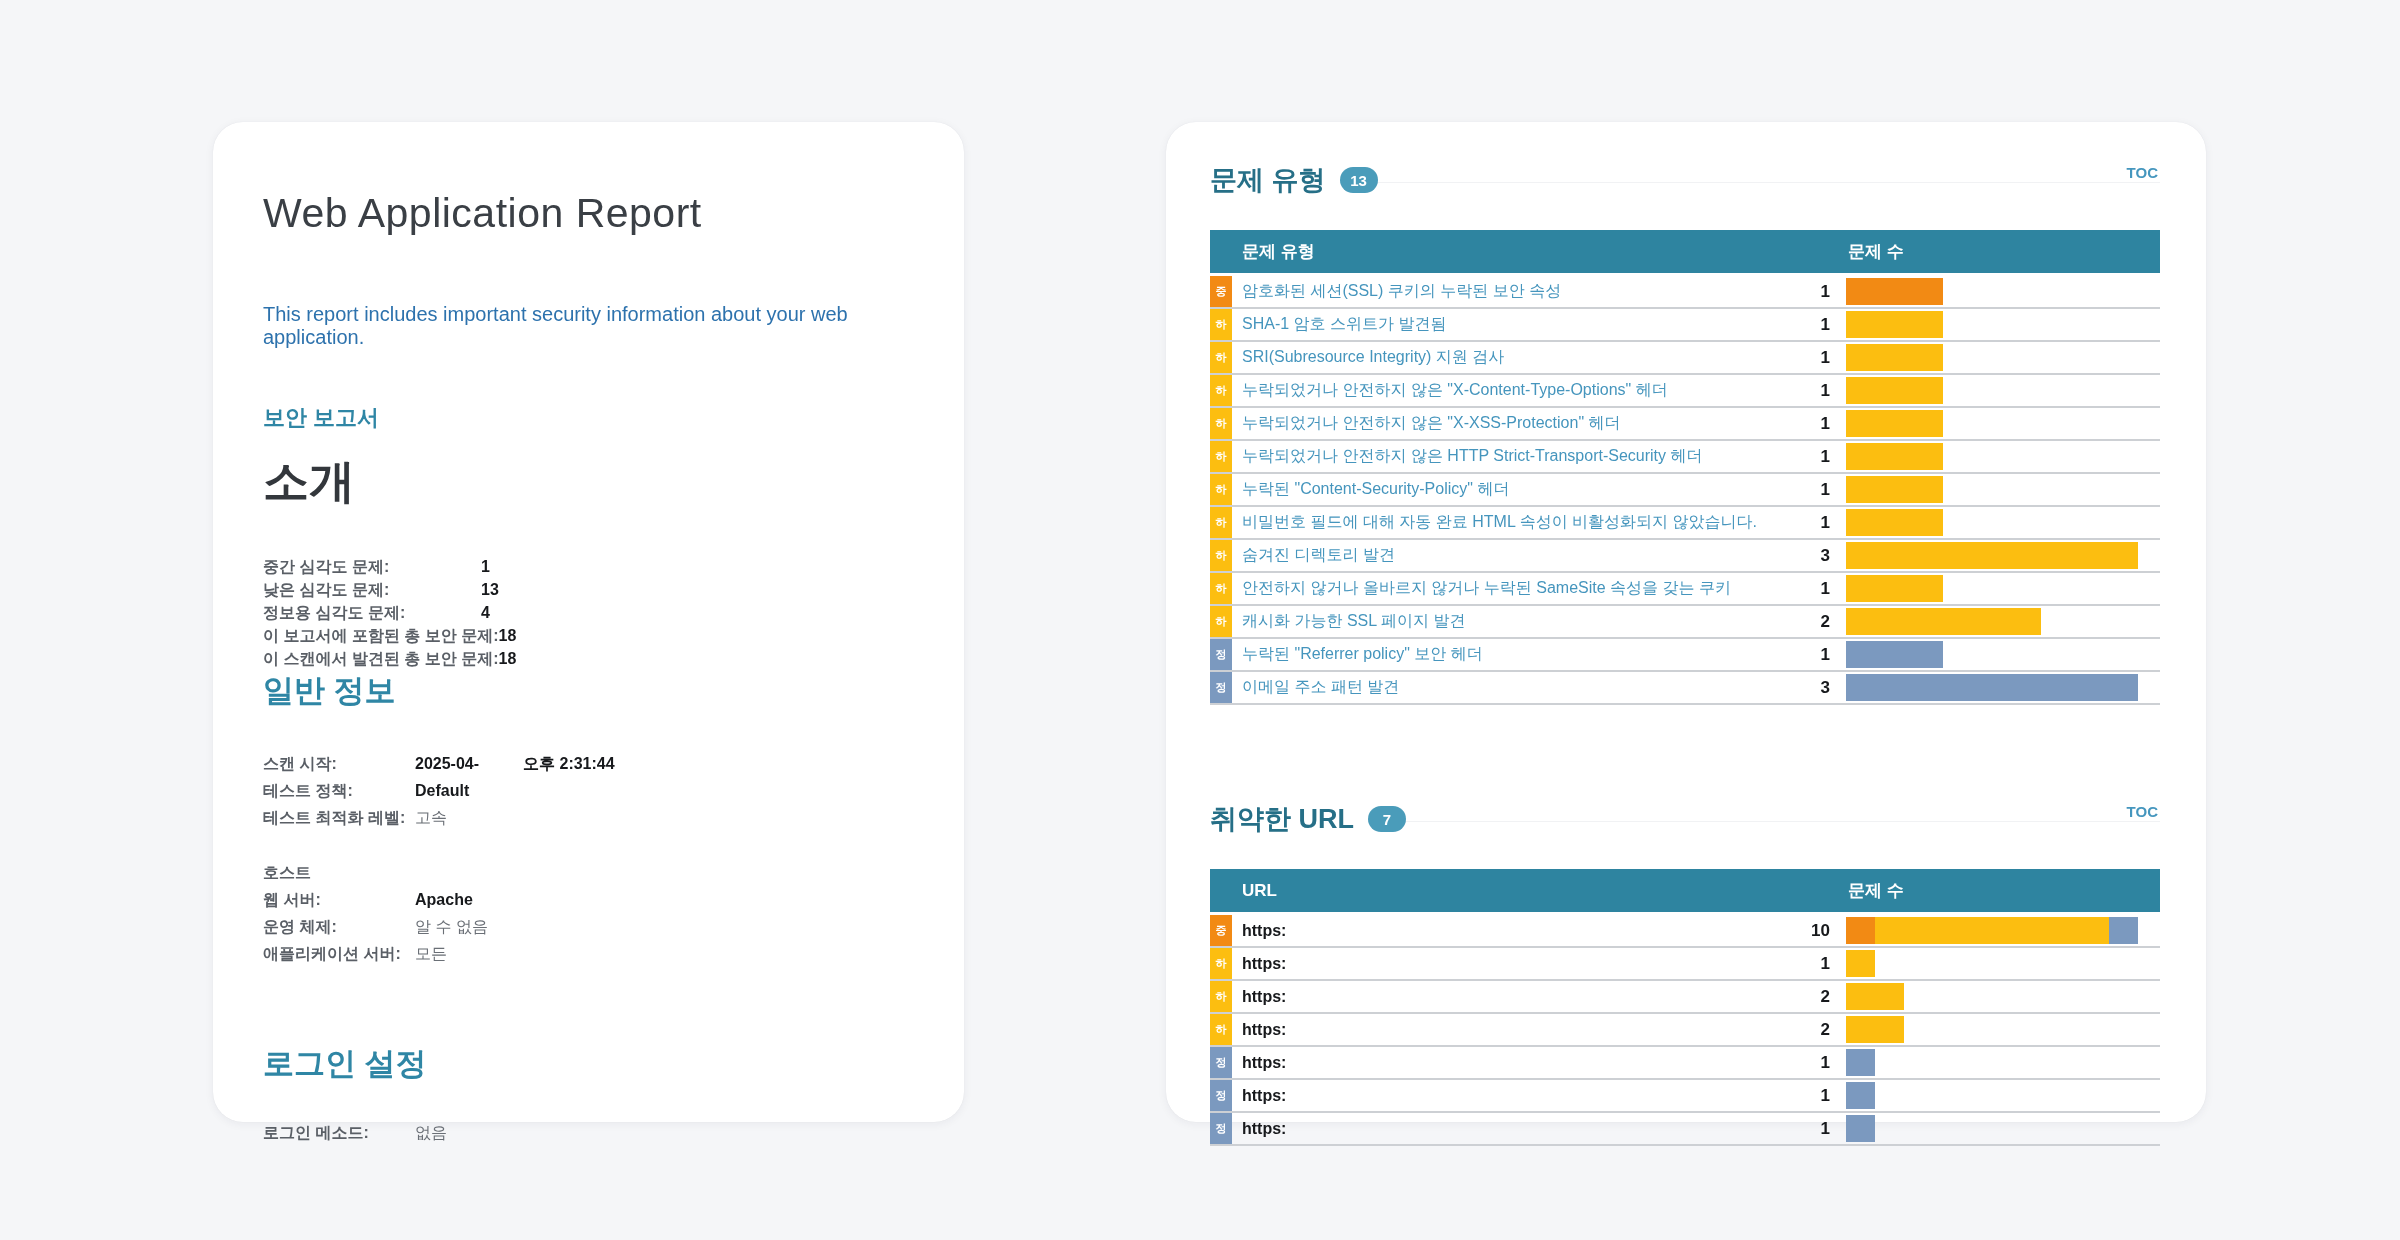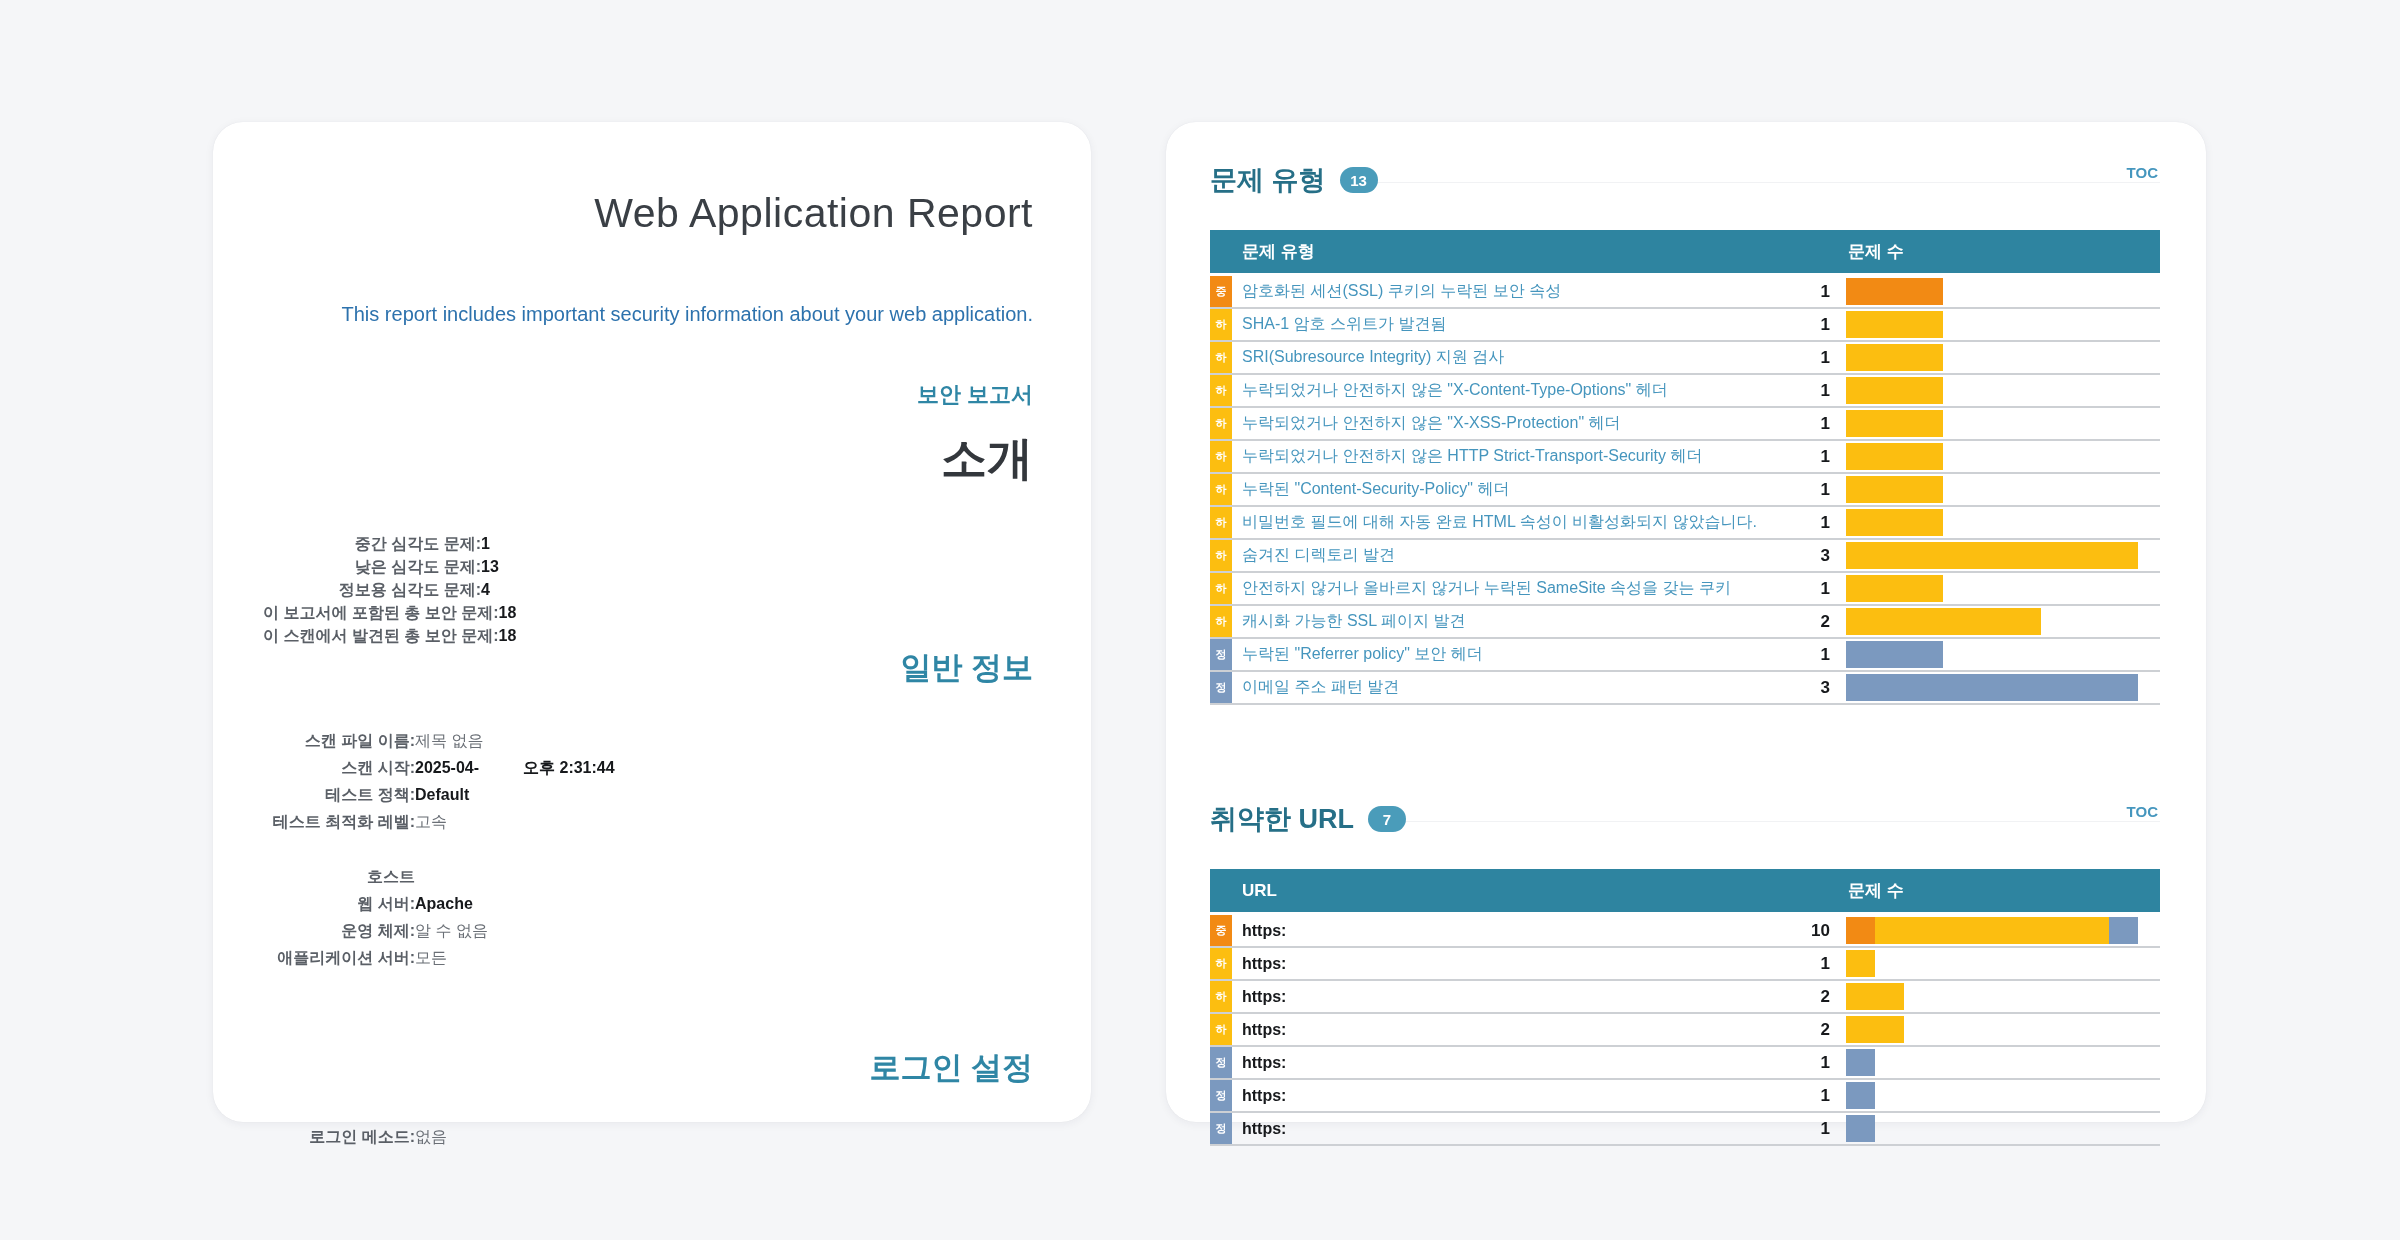--- a/index.html
+++ b/index.html
@@ -9,21 +9,21 @@
     font-family:"Liberation Sans","DejaVu Sans",sans-serif;
     position:relative;
     -webkit-font-smoothing:antialiased;
   }
   .card{
     position:absolute;top:122px;height:1000px;
     background:#ffffff;border-radius:30px;
     box-shadow:0 2px 10px rgba(30,40,60,0.06), 0 0 1px rgba(30,40,60,0.10);
     box-sizing:border-box;
   }
-  #left-card{left:213px;width:878px;padding:48px 58px 40px 50px;text-align:right;}
+  #left-card{left:213px;width:751px;padding:48px 58px 40px 50px;}
   #right-card{left:1166px;width:1040px;padding:38px 46px 40px 44px;}
 
   
   .report-title{
     font-size:41px;font-weight:300;letter-spacing:0.5px;
     color:#3a3f45;margin:20px 0 0 0;
   }
   .intro-note{
     margin-top:66px;font-size:20px;color:#2d72ad;
   }
@@ -128,24 +128,20 @@
       <div class="kv-row">
         <span class="kv-label">이 스캔에서 발견된 총 보안 문제:</span>
         <span class="kv-value">18</span>
       </div>
     </div>
 
   <div class="h-teal-lg" style="">일반 정보</div>
 
   <div class="kv-block geninfo" id="geninfo-block" style="margin-top:38px;">
       <div class="kv-row">
-        <span class="kv-label">스캔 파일 이름:</span>
-        <span class="kv-value muted">제목 없음</span>
-      </div>
-      <div class="kv-row">
         <span class="kv-label">스캔 시작:</span>
         <span class="kv-value">2025-04-</span>
         <span class="kv-value2">오후 2:31:44</span>
       </div>
       <div class="kv-row">
         <span class="kv-label">테스트 정책:</span>
         <span class="kv-value">Default</span>
       </div>
       <div class="kv-row">
         <span class="kv-label">테스트 최적화 레벨:</span>

